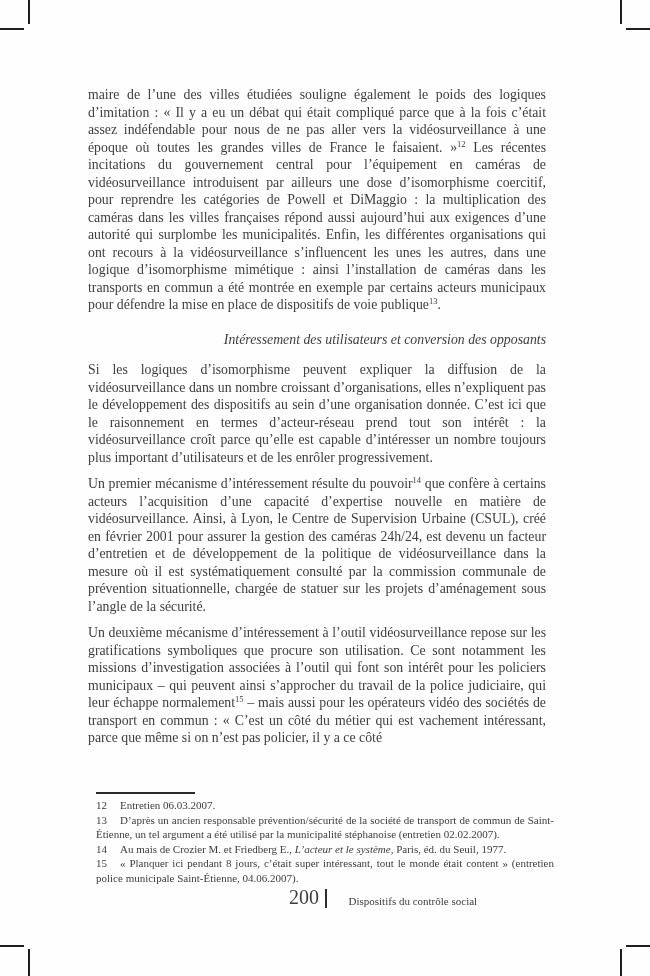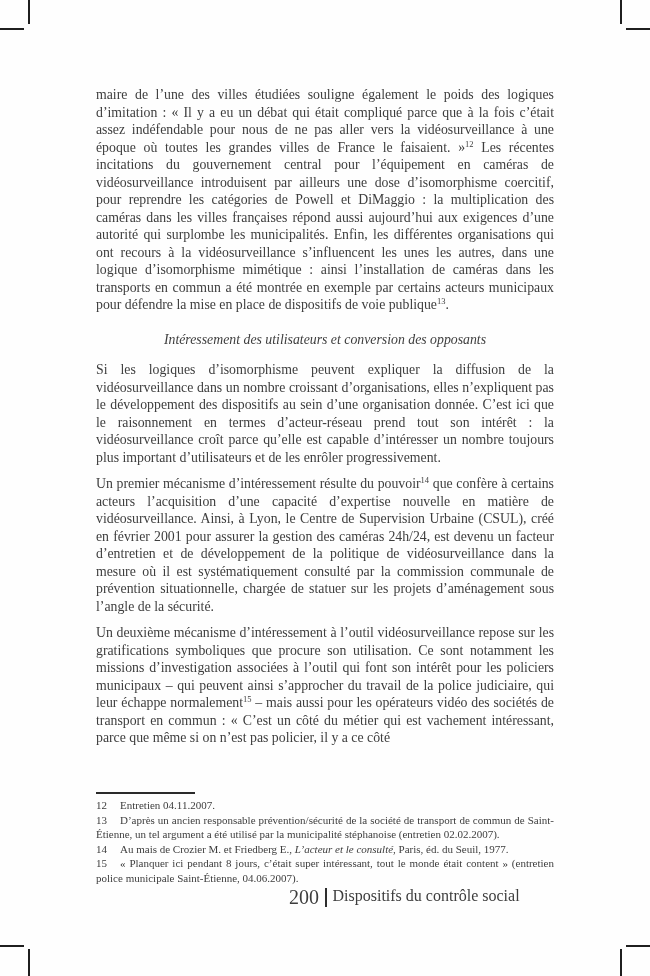--- a/index.html
+++ b/index.html
@@ -26,38 +26,38 @@
   .m-tr-v { left: 620px; top: 0;    width: 2px;  height: 24px; }
   .m-tr-h { left: 626px; top: 28px; width: 24px; height: 2px;  }
   .m-bl-h { left: 0;    top: 945px; width: 24px; height: 2px;  }
   .m-bl-v { left: 28px; top: 949px; width: 2px;  height: 27px; }
   .m-br-h { left: 626px; top: 945px; width: 24px; height: 2px; }
   .m-br-v { left: 620px; top: 949px; width: 2px;  height: 27px; }
 
   
   .text-column {
     position: absolute;
-    left: 96px;
+    left: 88px;
     top: 86px;
     width: 458px;
     font-size: 13.8px;
     line-height: 17.5px;
     text-align: justify;
     hyphens: none;
   }
   p.body-para {
     margin: 0 0 9px 0;
   }
   .section-heading {
     font-style: italic;
     font-weight: normal;
     font-size: 13.8px;
     line-height: 17.5px;
     margin: 17px 0 13px 0;
-    text-align: center;
+    text-align: right;
   }
   sup.fn-ref {
     font-size: 8.5px;
     line-height: 0;
     vertical-align: baseline;
     position: relative;
     top: -5px;
   }
 
   
@@ -85,37 +85,38 @@
   .fn-italic {
     font-style: italic;
   }
 
   
   .page-footer {
     position: absolute;
     left: 289px;
     top: 886px;
     display: flex;
-    align-items: flex-start;
+    align-items: flex-end;
   }
   .page-number {
     font-size: 20px;
     line-height: 22px;
   }
   .footer-bar {
     width: 1.5px;
     height: 19px;
     background: #2e2e2e;
     margin: 2px 6px 0 6px;
   }
   .running-title {
-    font-size: 16px;
+    font-size: 11px;
     line-height: 13px;
     padding-top: 3px;
     white-space: nowrap;
+    margin-left: 16px;
   }
 </style>
 </head>
 <body>
 
 <div class="page">
 
   <div class="mark m-tl-v"></div>
   <div class="mark m-tl-h"></div>
   <div class="mark m-tr-v"></div>
@@ -135,25 +136,25 @@
 
     <p class="body-para"><span>Un premier mécanisme d’intéressement résulte du pouvoir</span><sup class="fn-ref">14</sup><span> que confère à certains acteurs l’acquisition d’une capacité d’expertise nouvelle en matière de vidéosurveillance. Ainsi, à Lyon, le Centre de Supervision Urbaine (CSUL), créé en février 2001 pour assurer la gestion des caméras 24h/24, est devenu un facteur d’entretien et de développement de la politique de vidéosurveillance dans la mesure où il est systématiquement consulté par la commission communale de prévention situationnelle, chargée de statuer sur les projets d’aménagement sous l’angle de la sécurité.</span></p>
 
     <p class="body-para"><span>Un deuxième mécanisme d’intéressement à l’outil vidéosurveillance repose sur les gratifications symboliques que procure son utilisation. Ce sont notamment les missions d’investigation associées à l’outil qui font son intérêt pour les policiers municipaux – qui peuvent ainsi s’approcher du travail de la police judiciaire, qui leur échappe normalement</span><sup class="fn-ref">15</sup><span> – mais aussi pour les opérateurs vidéo des sociétés de transport en commun : « C’est un côté du métier qui est vachement intéressant, parce que même si on n’est pas policier, il y a ce côté</span></p>
 
   </div>
 
   <div class="footnotes">
     <div class="fn-rule"></div>
 
-    <p class="fn"><span class="fn-num">12</span><span>Entretien 04.11.2007.</span></p>
+    <p class="fn"><span class="fn-num">12</span><span>Entretien 06.03.2007.</span></p>
 
     <p class="fn"><span class="fn-num">13</span><span>D’après un ancien responsable prévention/sécurité de la société de transport de commun de Saint-Étienne, un tel argument a été utilisé par la municipalité stéphanoise (entretien 02.02.2007).</span></p>
 
-    <p class="fn"><span class="fn-num">14</span><span>Au mais de Crozier M. et Friedberg E., </span><span class="fn-italic">L’acteur et le consulté</span><span>, Paris, éd. du Seuil, 1977.</span></p>
+    <p class="fn"><span class="fn-num">14</span><span>Au mais de Crozier M. et Friedberg E., </span><span class="fn-italic">L’acteur et le système</span><span>, Paris, éd. du Seuil, 1977.</span></p>
 
     <p class="fn"><span class="fn-num">15</span><span>« Planquer ici pendant 8 jours, c’était super intéressant, tout le monde était content » (entretien police municipale Saint-Étienne, 04.06.2007).</span></p>
   </div>
 
   <div class="page-footer">
     <span class="page-number">200</span>
     <span class="footer-bar"></span>
     <span class="running-title">Dispositifs du contrôle social</span>
   </div>
 

